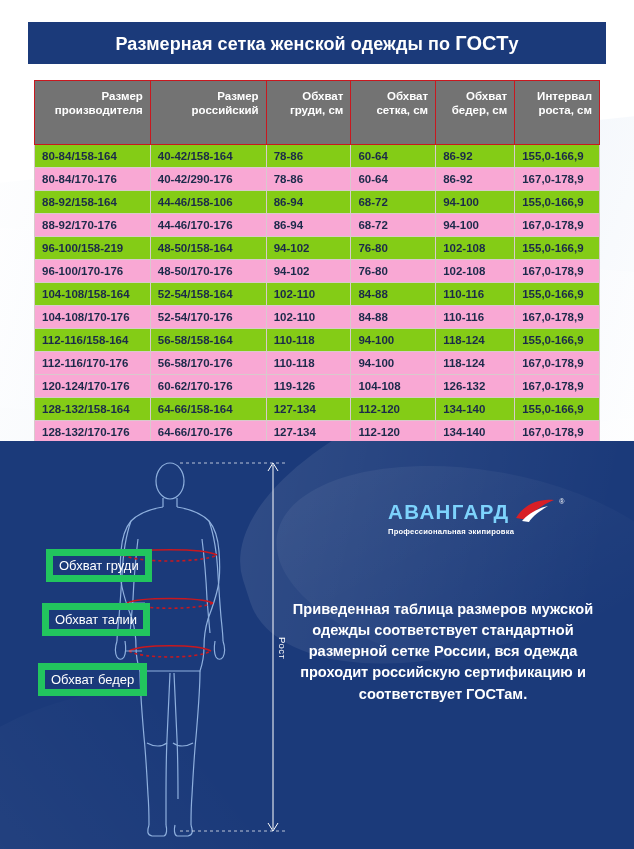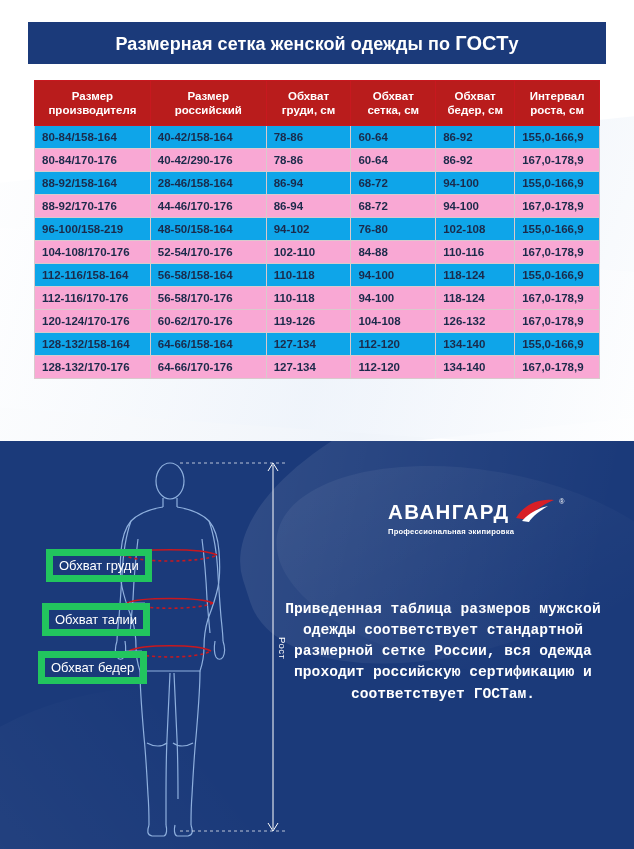--- a/index.html
+++ b/index.html
@@ -73,40 +73,40 @@
   .table-wrap {
     position: relative;
     margin: 16px 34px 0 34px;
   }
   table.size-table {
     border-collapse: collapse;
     width: 100%;
     table-layout: fixed;
   }
   table.size-table th {
-    background: #b91c1c;
+    background: #737373;
     color: #ffffff;
     font-size: 11.5px;
     font-weight: bold;
-    text-align: center;
+    text-align: right;
     vertical-align: top;
-    padding: 8px 7px 7px 7px;
+    padding: 8px 7px 26px 7px;
     line-height: 1.25;
     border: 1px solid #c8181f;
   }
   table.size-table td {
     font-size: 11.5px;
     color: #1b2a4a;
     padding: 5px 7px;
     border: 1px solid #d9c9cc;
     white-space: nowrap;
     font-weight: bold;
   }
   table.size-table tr.row-even td {
-    background: #0ea5e9;
+    background: #84cc16;
   }
   table.size-table tr.row-odd td {
     background: #f9a8d4;
   }
   col.c0 { width: 20.5%; }
   col.c1 { width: 20.5%; }
   col.c2 { width: 15%; }
   col.c3 { width: 15%; }
   col.c4 { width: 14%; }
   col.c5 { width: 15%; }
@@ -164,21 +164,21 @@
     background: transparent;
     border: 7px solid #22c55e;
     color: #ffffff;
     font-size: 13px;
     padding: 3px 6px;
     white-space: nowrap;
     line-height: 1;
   }
   .callout.c-chest { left: 16px; top: 98px; }
   .callout.c-waist { left: 12px; top: 152px; }
-  .callout.c-hips  { left: 8px;  top: 200px; }
+  .callout.c-hips  { left: 8px;  top: 212px; }
 
   .height-label {
     position: absolute;
     left: 247px;
     top: 186px;
     color: #ffffff;
     font-size: 9.5px;
     writing-mode: vertical-rl;
     text-orientation: mixed;
     letter-spacing: 0.5px;
@@ -191,21 +191,21 @@
     top: 57px;
     width: 220px;
     text-align: left;
   }
   .logo-row {
     display: flex;
     align-items: flex-end;
     gap: 4px;
   }
   .logo-word {
-    color: #ffffff;
+    color: #7dd3fc;
     font-size: 20.5px;
     font-weight: bold;
     letter-spacing: 1.4px;
   }
   .logo-mark {
     position: relative;
     width: 42px;
     height: 26px;
   }
   .logo-sub {
@@ -227,21 +227,20 @@
   .bottom-text {
     position: absolute;
     left: 278px;
     top: 158px;
     width: 330px;
     color: #ffffff;
     font-size: 14.6px;
     font-weight: bold;
     line-height: 1.45;
     text-align: center;
-    font-family: Liberation Mono, monospace;
   }
 </style>
 </head>
 <body>
 
 <div class="page">
 
   <div class="top-section">
     <div class="top-bg-swoosh"></div>
     <div class="top-bg-swoosh2"></div>
@@ -300,40 +299,56 @@
             <tr class="row-odd">
               <td>80-84/170-176</td>
               <td>40-42/290-176</td>
               <td>78-86</td>
               <td>60-64</td>
               <td>86-92</td>
               <td>167,0-178,9</td>
             </tr>
             <tr class="row-even">
               <td>88-92/158-164</td>
-              <td>28-46/158-164</td>
+              <td>44-46/158-106</td>
               <td>86-94</td>
               <td>68-72</td>
               <td>94-100</td>
               <td>155,0-166,9</td>
             </tr>
             <tr class="row-odd">
               <td>88-92/170-176</td>
               <td>44-46/170-176</td>
               <td>86-94</td>
               <td>68-72</td>
               <td>94-100</td>
               <td>167,0-178,9</td>
             </tr>
             <tr class="row-even">
               <td>96-100/158-219</td>
               <td>48-50/158-164</td>
               <td>94-102</td>
               <td>76-80</td>
               <td>102-108</td>
+              <td>155,0-166,9</td>
+            </tr>
+            <tr class="row-odd">
+              <td>96-100/170-176</td>
+              <td>48-50/170-176</td>
+              <td>94-102</td>
+              <td>76-80</td>
+              <td>102-108</td>
+              <td>167,0-178,9</td>
+            </tr>
+            <tr class="row-even">
+              <td>104-108/158-164</td>
+              <td>52-54/158-164</td>
+              <td>102-110</td>
+              <td>84-88</td>
+              <td>110-116</td>
               <td>155,0-166,9</td>
             </tr>
             <tr class="row-odd">
               <td>104-108/170-176</td>
               <td>52-54/170-176</td>
               <td>102-110</td>
               <td>84-88</td>
               <td>110-116</td>
               <td>167,0-178,9</td>
             </tr>

